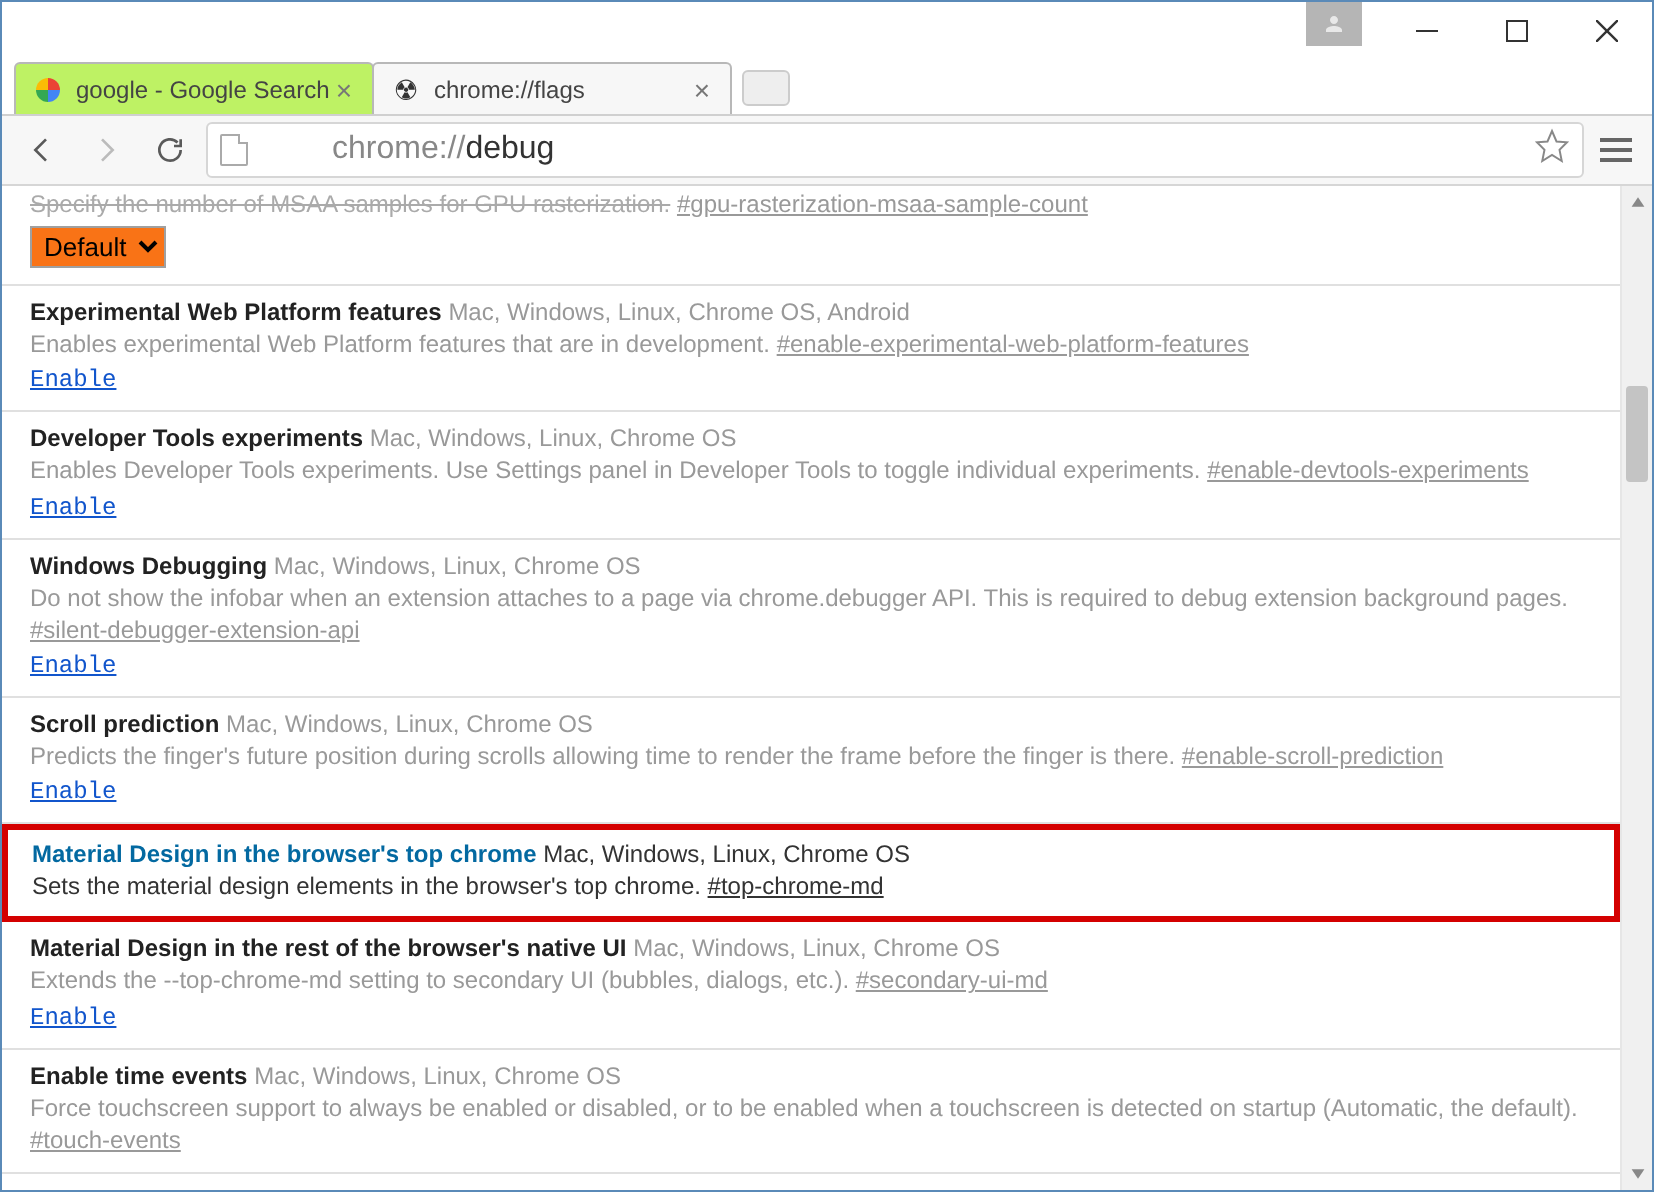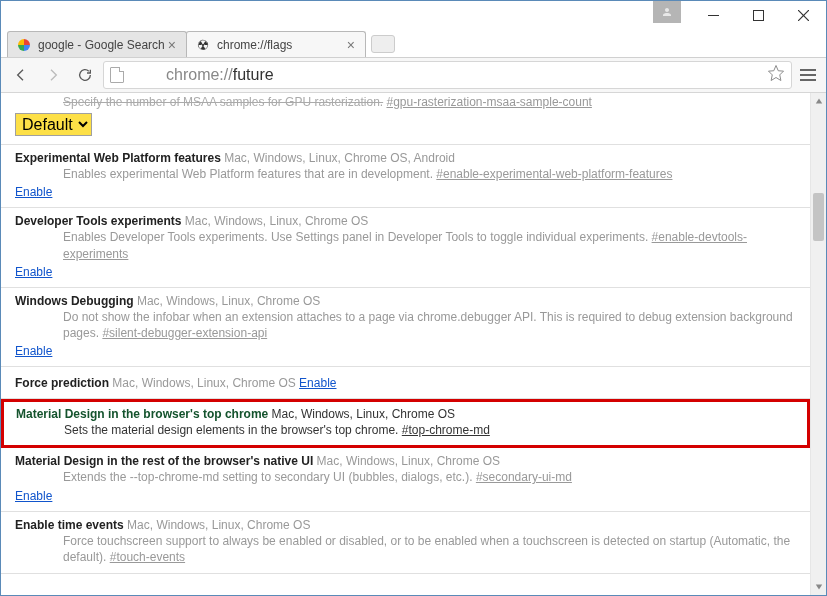--- a/index.html
+++ b/index.html
@@ -8,21 +8,21 @@
 
 .titlebar { height: 28px; background: #fff; display: flex; justify-content: flex-end; align-items: stretch; }
 .user-badge { width: 28px; height: 22px; background: #b5b5b5; display: flex; align-items: center; justify-content: center; margin-right: 10px; }
 .user-badge svg { width: 12px; height: 12px; fill: #e8e8e8; }
 .win-btn { width: 45px; display: flex; align-items: center; justify-content: center; }
 .win-btn svg { width: 11px; height: 11px; stroke: #333; stroke-width: 1; fill: none; }
 .win-btn.close svg { stroke-width: 1.2; }
 
 
 .tabstrip { height: 28px; background: #fff; display: flex; align-items: flex-end; padding-left: 6px; gap: 0; }
-.tab { height: 26px; min-width: 180px; background: #e5e5e5; border: 1px solid #b8b8b8; border-bottom: none; border-radius: 3px 3px 0 0; display: flex; align-items: center; padding: 0 8px; font-size: 12px; color: #444; position: relative; margin-right: -1px; }
+.tab { height: 26px; min-width: 180px; background: #bef264; border: 1px solid #b8b8b8; border-bottom: none; border-radius: 3px 3px 0 0; display: flex; align-items: center; padding: 0 8px; font-size: 12px; color: #444; position: relative; margin-right: -1px; }
 .tab.active { background: #f7f7f7; z-index: 2; }
 .tab .favicon { width: 16px; height: 16px; margin-right: 6px; display: flex; align-items: center; justify-content: center; }
 .tab .favicon.google { background: conic-gradient(#ea4335 0 90deg,#4285f4 90deg 180deg,#34a853 180deg 270deg,#fbbc05 270deg); border-radius: 50%; transform: scale(.75); }
 .tab .favicon.nuke::before { content: "☢"; font-size: 14px; color: #333; }
 .tab .tab-title { flex: 1; white-space: nowrap; overflow: hidden; text-overflow: ellipsis; }
 .tab .tab-close { font-size: 14px; color: #777; padding: 0 2px; }
 .newtab { width: 24px; height: 18px; background: #eee; border: 1px solid #ccc; border-radius: 3px; margin-left: 6px; margin-bottom: 4px; }
 
 
 .toolbar { height: 36px; background: #f7f7f7; border-top: 1px solid #d0d0d0; border-bottom: 1px solid #d6d6d6; display: flex; align-items: center; padding: 0 6px; gap: 4px; }
@@ -46,24 +46,24 @@
 .scrollbar-thumb { position: absolute; left: 2px; right: 2px; top: 100px; height: 48px; background: #c4c4c4; border-radius: 2px; }
 .scrollbar-arrow { position: absolute; left: 0; right: 0; height: 16px; display: flex; align-items: center; justify-content: center; }
 .scrollbar-arrow svg { width: 8px; height: 8px; fill: #888; }
 .scrollbar-arrow.up { top: 0; }
 .scrollbar-arrow.down { bottom: 0; }
 
 .flags { padding: 0 0 0 0; margin-right: 16px; }
 .flag-item { border-bottom: 1px solid #e0e0e0; padding: 6px 14px 8px 14px; font-size: 12px; color: #333; }
 .flag-item .title { color: #222; font-weight: bold; display: inline; font-size: 12px; text-align: center; }
 .flag-item .platforms { color: #999; font-size: 12px; }
-.flag-item .desc { color: #999; margin-top: 1px; font-size: 12px; line-height: 1.35; margin-left: 48px; }
+.flag-item .desc { color: #999; margin-top: 1px; font-size: 12px; line-height: 1.35; }
 .flag-item .hash { color: #999; text-decoration: underline; }
-.flag-item .action { color: #1155cc; text-decoration: underline; margin-top: 3px; display: inline-block; font-size: 12px; }
-.flag-item select { margin-top: 3px; font-size: 16px; padding: 1px 2px; border: 1px solid #a0a0a0; background: #fde047; }
+.flag-item .action { color: #1155cc; text-decoration: underline; margin-top: 3px; display: inline-block; font-size: 12px; font-family: Liberation Mono, monospace; }
+.flag-item select { margin-top: 3px; font-size: 13px; padding: 1px 2px; border: 1px solid #a0a0a0; background: #f97316; }
 .flag-item.truncated .desc { color: #aaa; }
 .flag-item.first-cut { padding-top: 0; }
 .flag-item.highlight { border: 3px solid #d40000; padding: 5px 12px 7px 12px; }
 
 </style>
 </head>
 <body>
 
 <div class="titlebar">
   <div class="user-badge">
@@ -116,21 +116,21 @@
   </div>
   <div class="nav-btn">
     <svg viewBox="0 0 24 24">
         <path d="M20 12a8 8 0 1 1-2.34-5.66"></path>
         <polyline points="20 4 20 9 15 9"></polyline>
       </svg>
   </div>
   <div class="omnibox-wrap">
     <span class="doc-icon"></span>
     <span class="url">
-      <span class="scheme">chrome://</span><span class="path">future</span>
+      <span class="scheme">chrome://</span><span class="path">debug</span>
     </span>
     <span class="star-icon">
       <svg viewBox="0 0 24 24">
           <polygon points="12 2 15 9 22 9.5 17 14.5 18.5 22 12 18 5.5 22 7 14.5 2 9.5 9 9"></polygon>
         </svg>
     </span>
   </div>
   <div class="menu-btn">
     <span></span>
       <span></span>
@@ -164,27 +164,28 @@
     </div>
 
     <div class="flag-item">
       <span class="title">Windows Debugging</span>
       <span class="platforms">Mac, Windows, Linux, Chrome OS</span>
       <div class="desc"><span>Do not show the infobar when an extension attaches to a page via chrome.debugger API. This is required to debug extension background pages.</span> <a class="hash">#silent-debugger-extension-api</a></div>
       <a class="action">Enable</a>
     </div>
 
     <div class="flag-item">
-      <span class="title">Force prediction</span>
-      <span class="platforms">Mac, Windows, Linux, Chrome OS</span>
+      <span class="title">Scroll prediction</span>
+      <span class="platforms">Mac, Windows, Linux, Chrome OS</span>
+      <div class="desc"><span>Predicts the finger's future position during scrolls allowing time to render the frame before the finger is there.</span> <a class="hash">#enable-scroll-prediction</a></div>
       <a class="action">Enable</a>
     </div>
 
     <div class="flag-item highlight">
-      <span class="title" style="color:#14532d">Material Design in the browser's top chrome</span>
+      <span class="title" style="color:#0369a1">Material Design in the browser's top chrome</span>
       <span class="platforms" style="color:#333">Mac, Windows, Linux, Chrome OS</span>
       <div class="desc" style="color:#333"><span>Sets the material design elements in the browser's top chrome.</span> <a class="hash" style="color:#333">#top-chrome-md</a></div>
     </div>
 
     <div class="flag-item">
       <span class="title">Material Design in the rest of the browser's native UI</span>
       <span class="platforms">Mac, Windows, Linux, Chrome OS</span>
       <div class="desc"><span>Extends the --top-chrome-md setting to secondary UI (bubbles, dialogs, etc.).</span> <a class="hash">#secondary-ui-md</a></div>
       <a class="action">Enable</a>
     </div>

